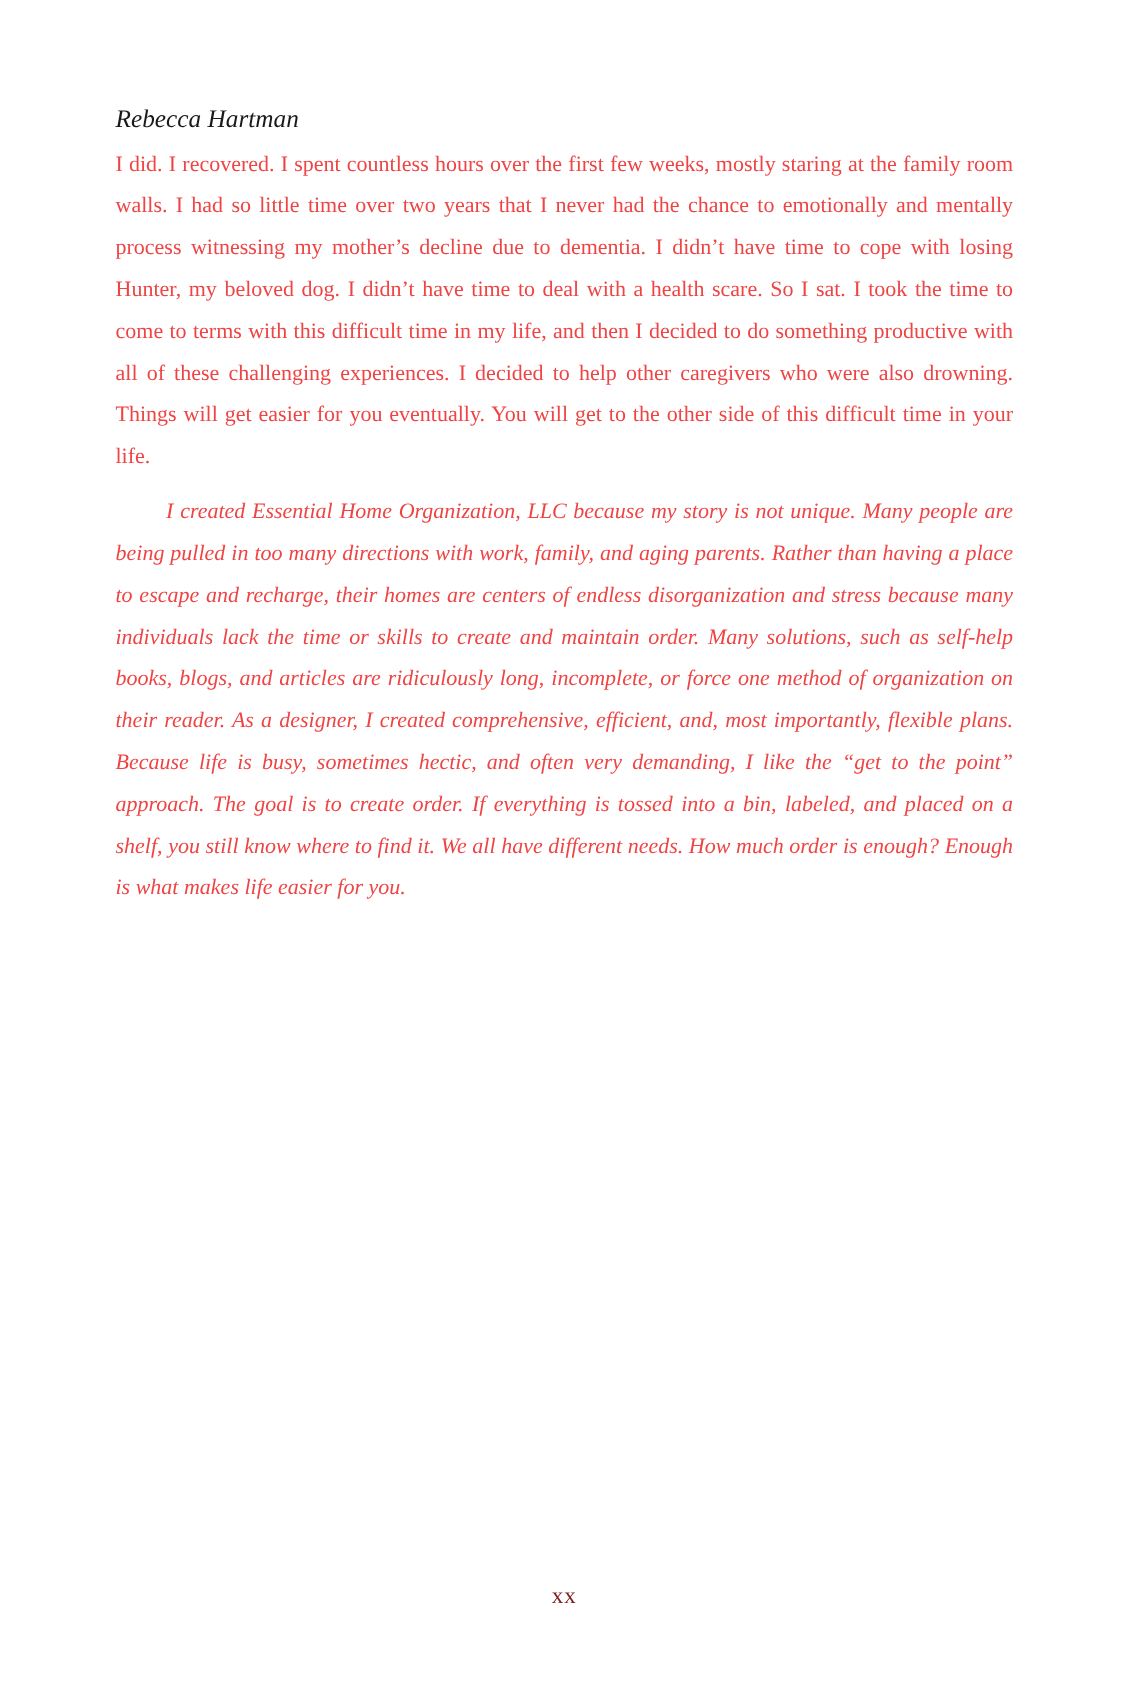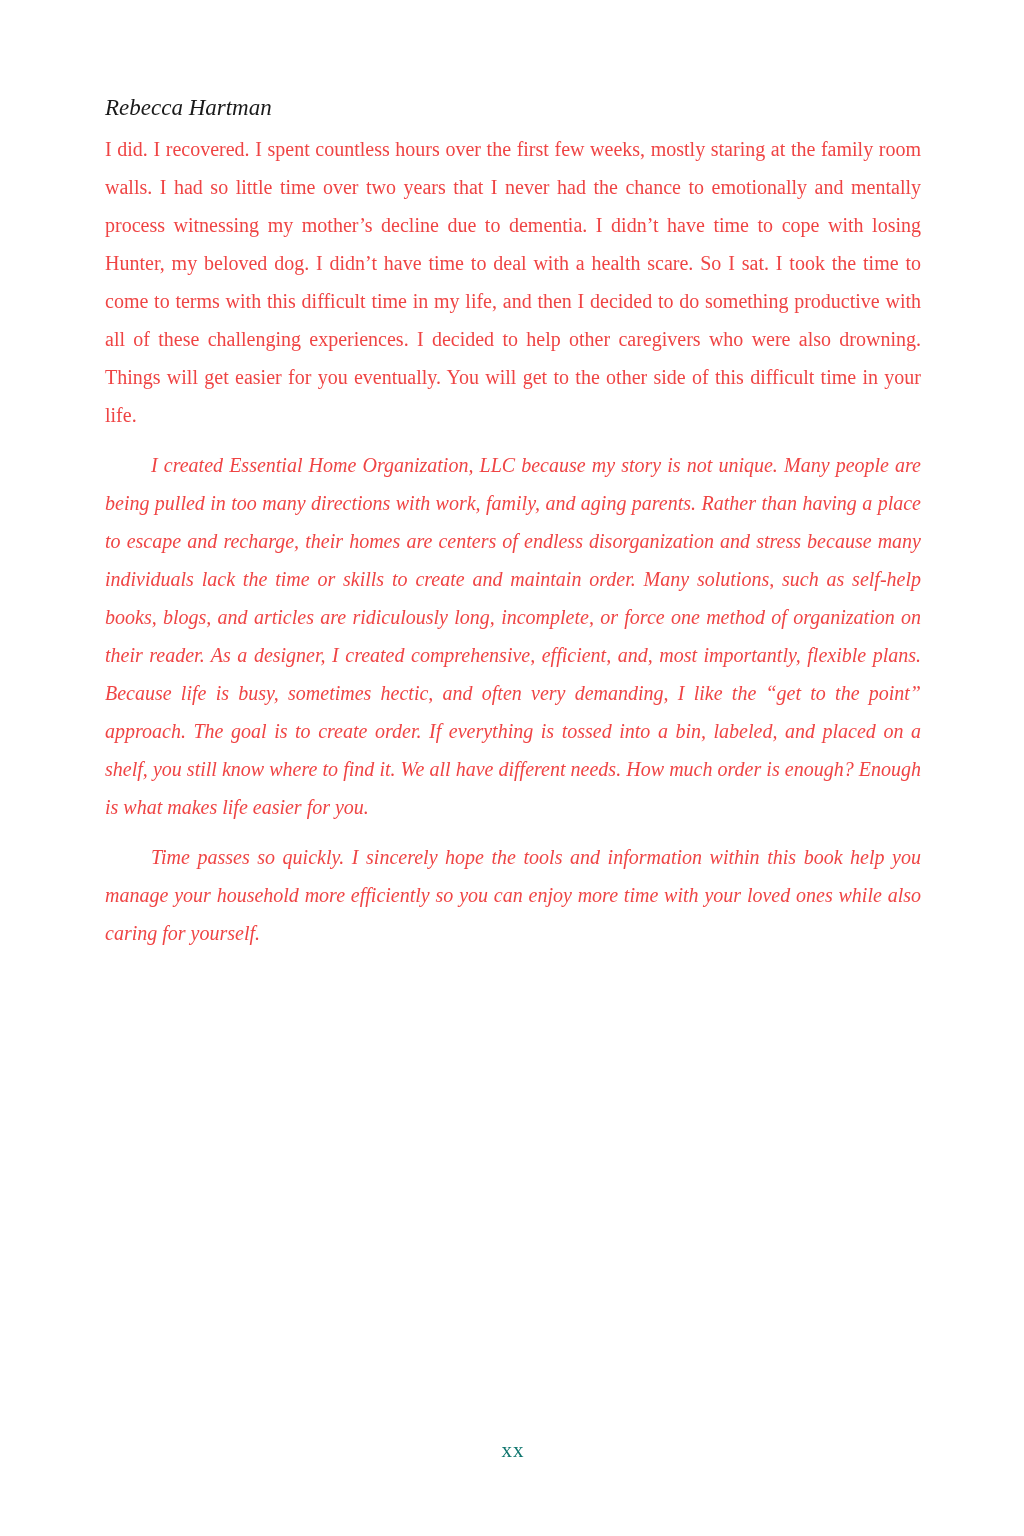--- a/index.html
+++ b/index.html
@@ -45,31 +45,30 @@
     font-style: italic;
   }
   .page-number {
     position: absolute;
     left: 105px;
     top: 1438px;
     width: 816px;
     text-align: center;
     font-size: 21px;
     letter-spacing: 1px;
-    color: #0f766e;
+    color: #7f1d1d;
   }
 </style>
 </head>
 <body>
 
 <div class="page">
 
   <div class="running-header">Rebecca Hartman</div>
 
   <div class="body-text">
     <p>I did. I recovered. I spent countless hours over the first few weeks, mostly staring at the family room walls. I had so little time over two years that I never had the chance to emotionally and mentally process witnessing my mother’s decline due to dementia. I didn’t have time to cope with losing Hunter, my beloved dog. I didn’t have time to deal with a health scare. So I sat. I took the time to come to terms with this difficult time in my life, and then I decided to do something productive with all of these challenging experiences. I decided to help other caregivers who were also drowning. Things will get easier for you eventually. You will get to the other side of this difficult time in your life.</p>
     <p class="indented">I created Essential Home Organization, LLC because my story is not unique. Many people are being pulled in too many directions with work, family, and aging parents. Rather than having a place to escape and recharge, their homes are centers of endless disorganization and stress because many individuals lack the time or skills to create and maintain order. Many solutions, such as self-help books, blogs, and articles are ridiculously long, incomplete, or force one method of organization on their reader. As a designer, I created comprehensive, efficient, and, most importantly, flexible plans. Because life is busy, sometimes hectic, and often very demanding, I like the “get to the point” approach. The goal is to create order. If everything is tossed into a bin, labeled, and placed on a shelf, you still know where to find it. We all have different needs. How much order is enough? Enough is what makes life easier for you.</p>
-    <p class="indented">Time passes so quickly. I sincerely hope the tools and information within this book help you manage your household more efficiently so you can enjoy more time with your loved ones while also caring for yourself.</p>
   </div>
 
   <div class="page-number">xx</div>
 
 </div>
 
 </body></html>

